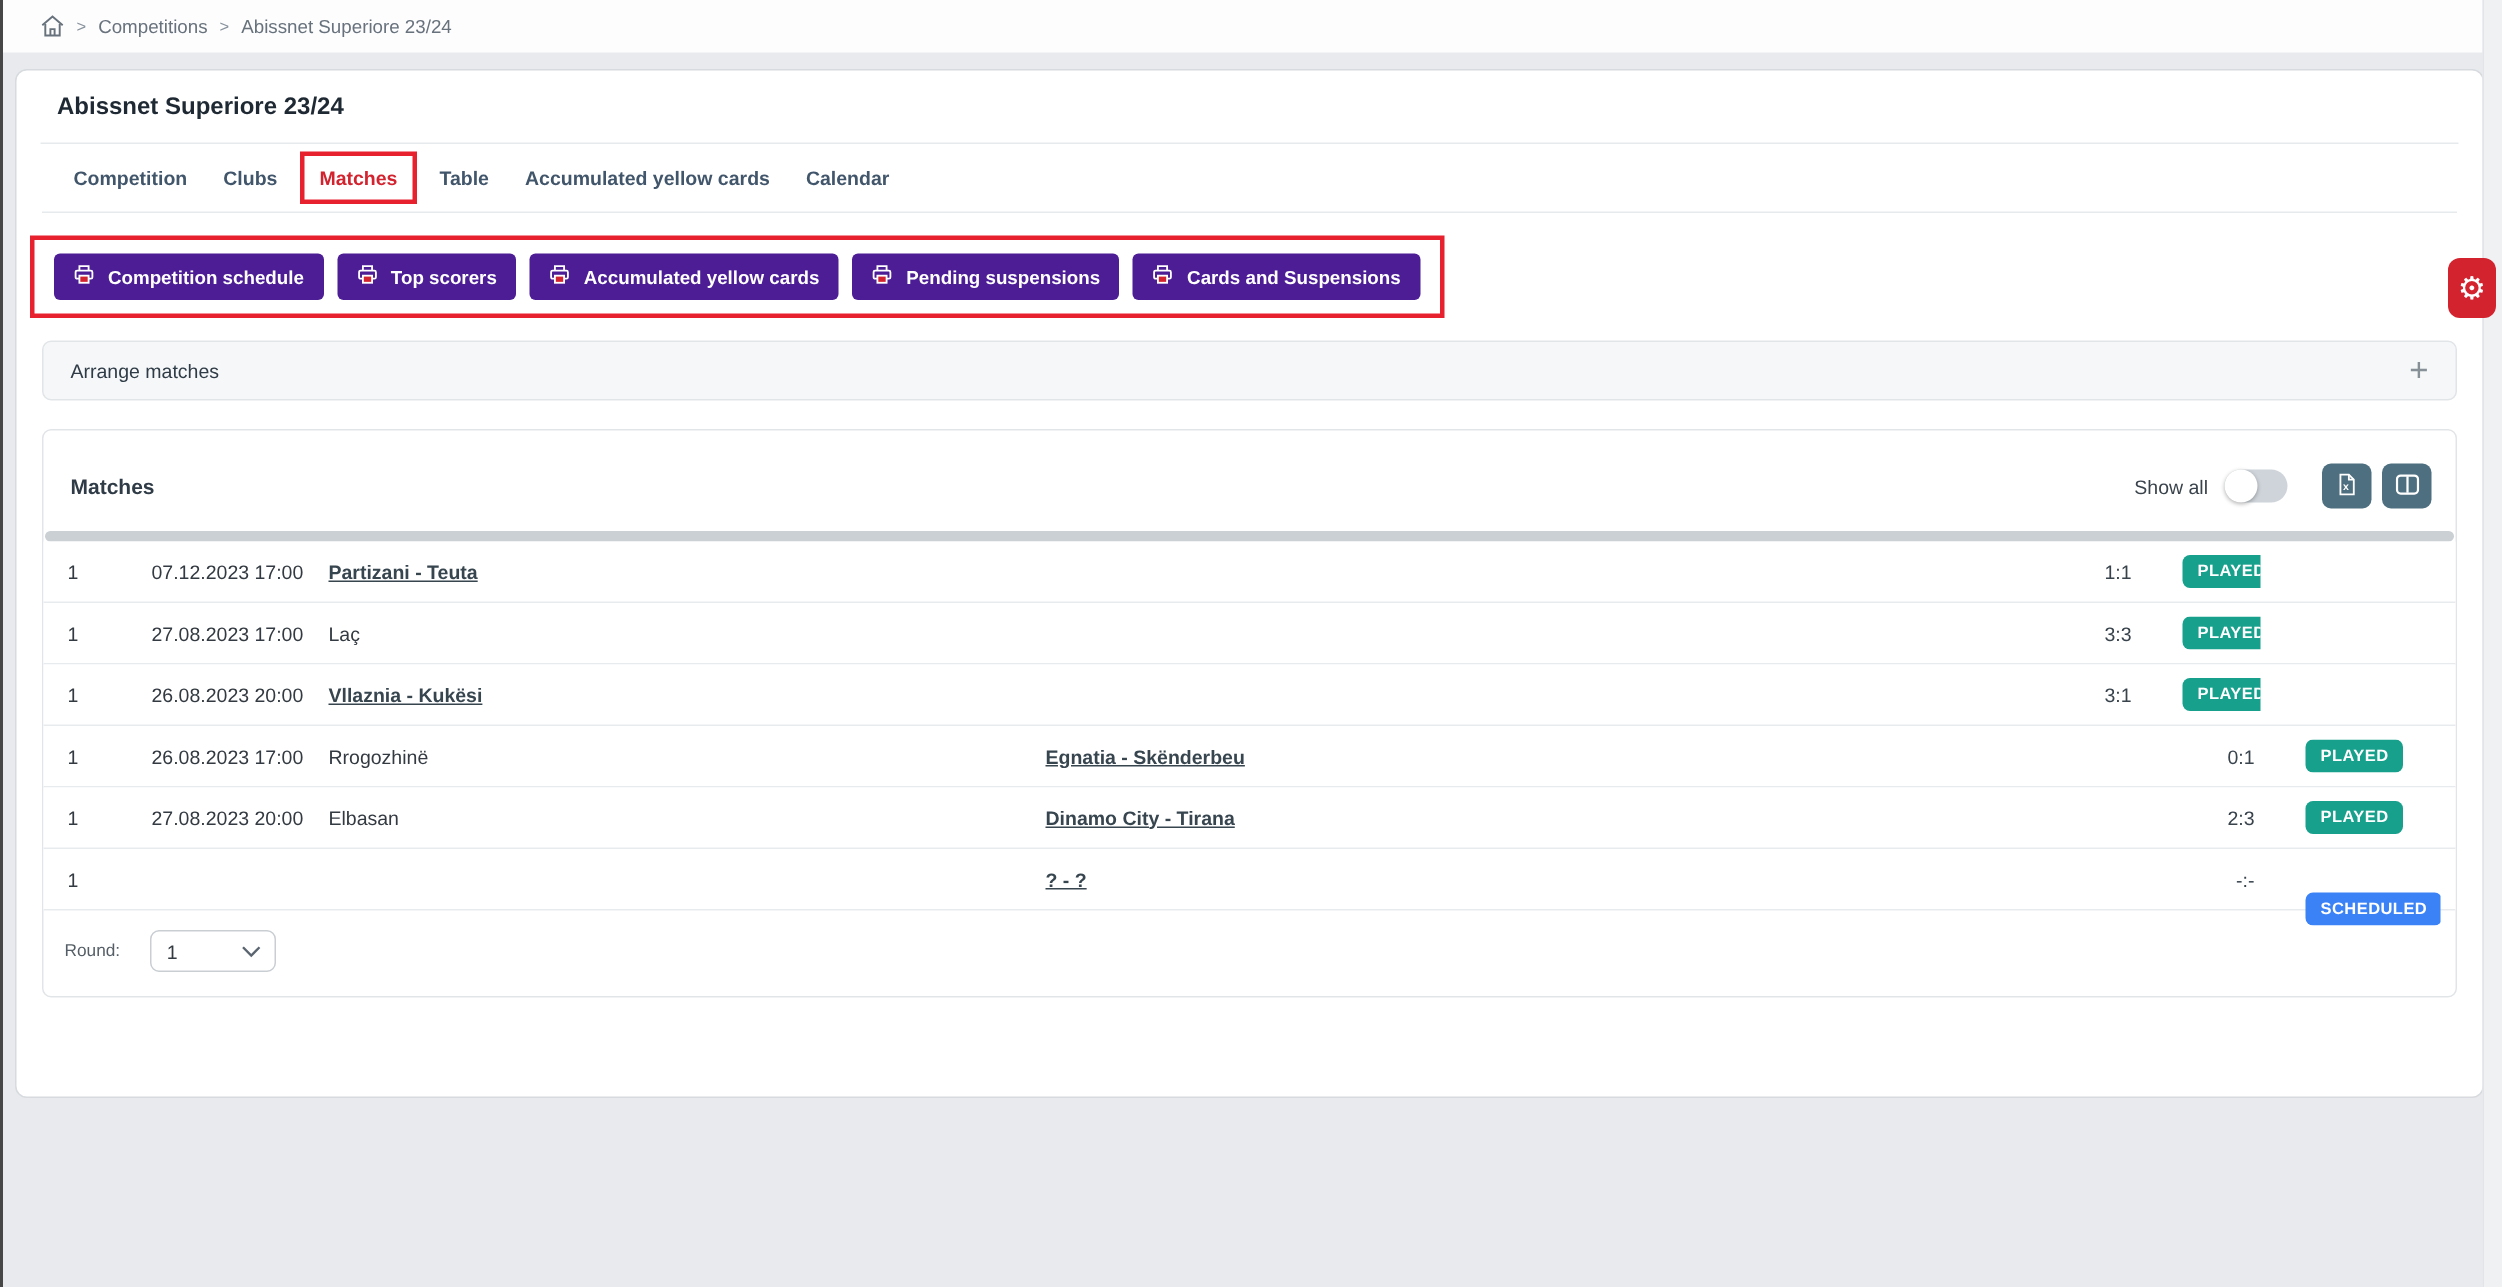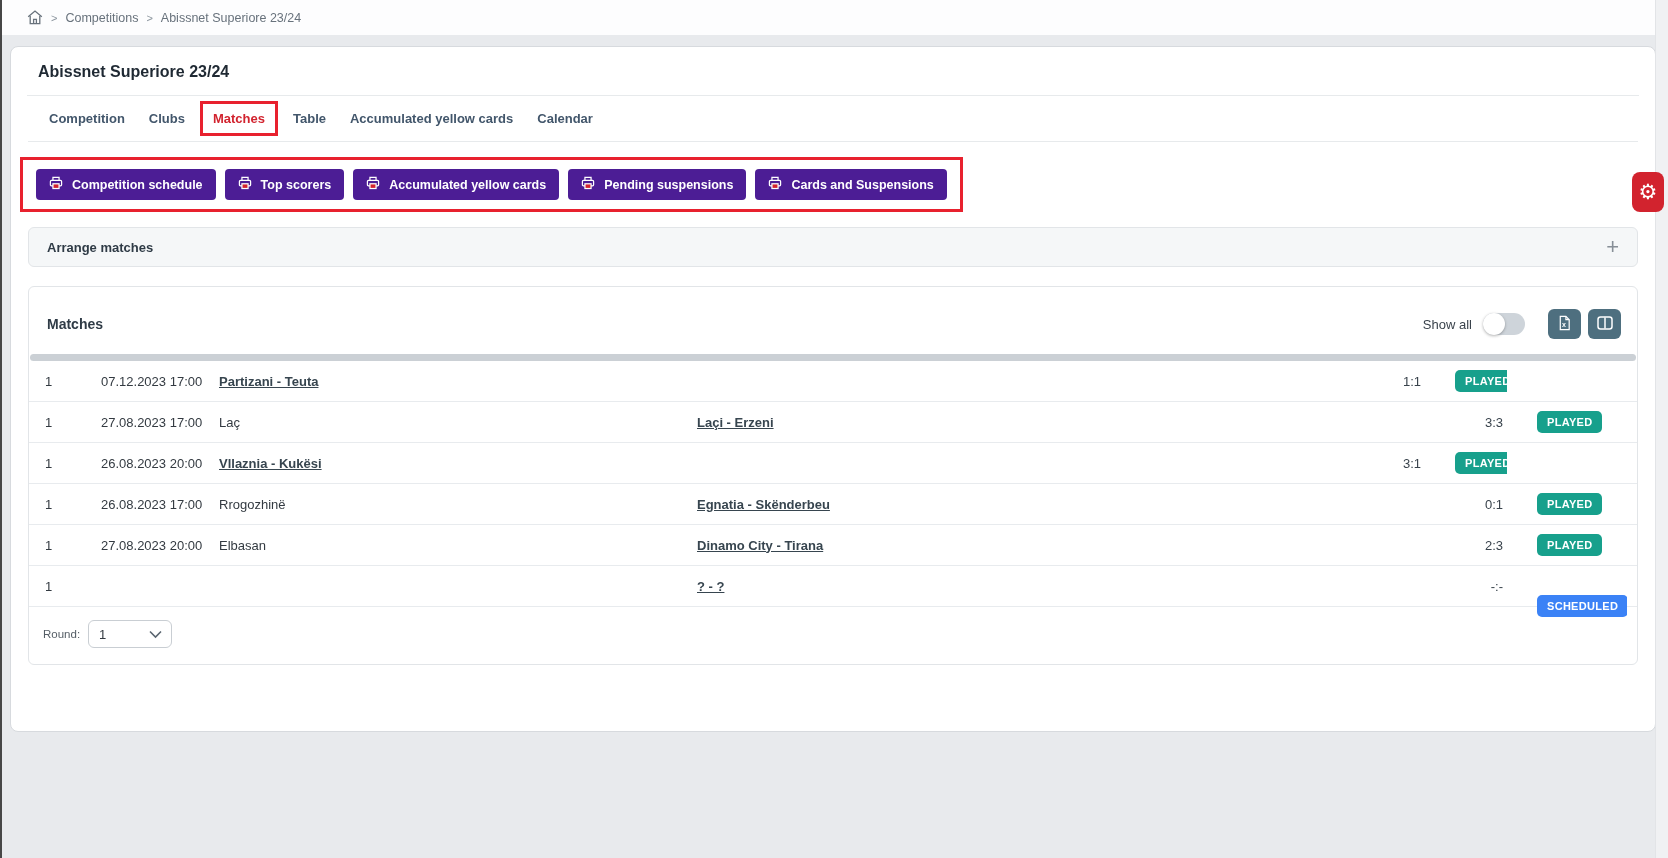--- a/index.html
+++ b/index.html
@@ -54,21 +54,21 @@
     display:flex; align-items:center; justify-content:center; z-index:40;
     color:#fff; font-size:21px; font-family:"DejaVu Sans",sans-serif; padding:0;
   }
 
   
   .arrange-bar {
     margin-top:15px; height:40px; background:#f5f7f8;
     border:1px solid #e2e5e8; border-radius:6px;
     display:flex; align-items:center; padding:0 18px; cursor:pointer;
   }
-  .arrange-title { font-size:13px; font-weight:bold; color:#2f3b46; }
+  .arrange-title { font-size:13px; font-weight:normal; color:#2f3b46; }
   .arrange-plus { margin-left:auto; font-size:22px; font-weight:400; color:#878f97; line-height:1; cursor:pointer; }
 
   
   .matches-panel { margin-top:19px; background:#fff; border:1px solid #e2e5e8; border-radius:6px; padding-bottom:16px; }
   .panel-header { display:flex; align-items:center; padding:22px 16px 15px 18px; }
   .panel-title { font-size:14px; font-weight:bold; color:#2f3b46; }
   .panel-controls { margin-left:auto; display:flex; align-items:center; gap:7px; }
   .showall-label { font-size:13px; font-weight:normal; color:#3a434c; margin-right:4px; }
   .switch { width:42px; height:22px; border-radius:11px; background:#ced4da; position:relative; cursor:pointer; margin-right:16px; }
   .switch .knob { position:absolute; left:0; top:0; width:22px; height:22px; border-radius:50%; background:#fff; box-shadow:0 1px 3px rgba(0,0,0,.3); }
@@ -85,21 +85,21 @@
   .tbody .trow { height:41px; border-bottom:1px solid #e8ebee; font-size:13px; color:#333a41; background:#fff; }
   .cell { padding:0 4px; overflow:hidden; white-space:nowrap; }
   .cell.score { text-align:right; color:#39434c; }
   .cell.status { padding-left:30px; }
   .match-link { color:#37454f; font-weight:bold; text-decoration:underline; cursor:pointer; }
   .badge { display:inline-block; font-size:11px; font-weight:bold; letter-spacing:.3px; color:#fff; padding:5px 10px; border-radius:5px; }
   .badge-played { background:#17a08c; }
   .badge-scheduled { background:#3b82f6;margin-top:40px; }
 
   
-  .table-footer { display:flex; align-items:center; padding:13px 0 0 14px; gap:8px; }
+  .table-footer { display:flex; align-items:center; padding:13px 0 0 14px; gap:20px; }
   .round-label { font-size:11.5px; color:#555e66; }
   .round-select {
     width:84px; height:28px; background:#fff; border:1px solid #c9ced3; border-radius:6px;
     display:flex; align-items:center; justify-content:space-between; padding:0 9px 0 10px;
     font-size:13px; color:#333a41; cursor:pointer;
   }
 </style>
 </head>
 <body>
 
@@ -222,21 +222,20 @@
     <div class="cell">07.12.2023 17:00</div>
     <div class="cell"><a class="match-link">Partizani - Teuta</a></div>
     <div class="cell score">1:1</div>
     <div class="cell status"><span class="badge badge-played">PLAYED</span></div>
   </div>
 
   <div class="trow">
     <div class="cell">1</div>
     <div class="cell">27.08.2023 17:00</div>
     <div class="cell">Laç</div>
-    <div class="cell"><a class="match-link">Laçi - Erzeni</a></div>
     <div class="cell score">3:3</div>
     <div class="cell status"><span class="badge badge-played">PLAYED</span></div>
   </div>
 
   <div class="trow">
     <div class="cell">1</div>
     <div class="cell">26.08.2023 20:00</div>
     <div class="cell"><a class="match-link">Vllaznia - Kukësi</a></div>
     <div class="cell score">3:1</div>
     <div class="cell status"><span class="badge badge-played">PLAYED</span></div>

